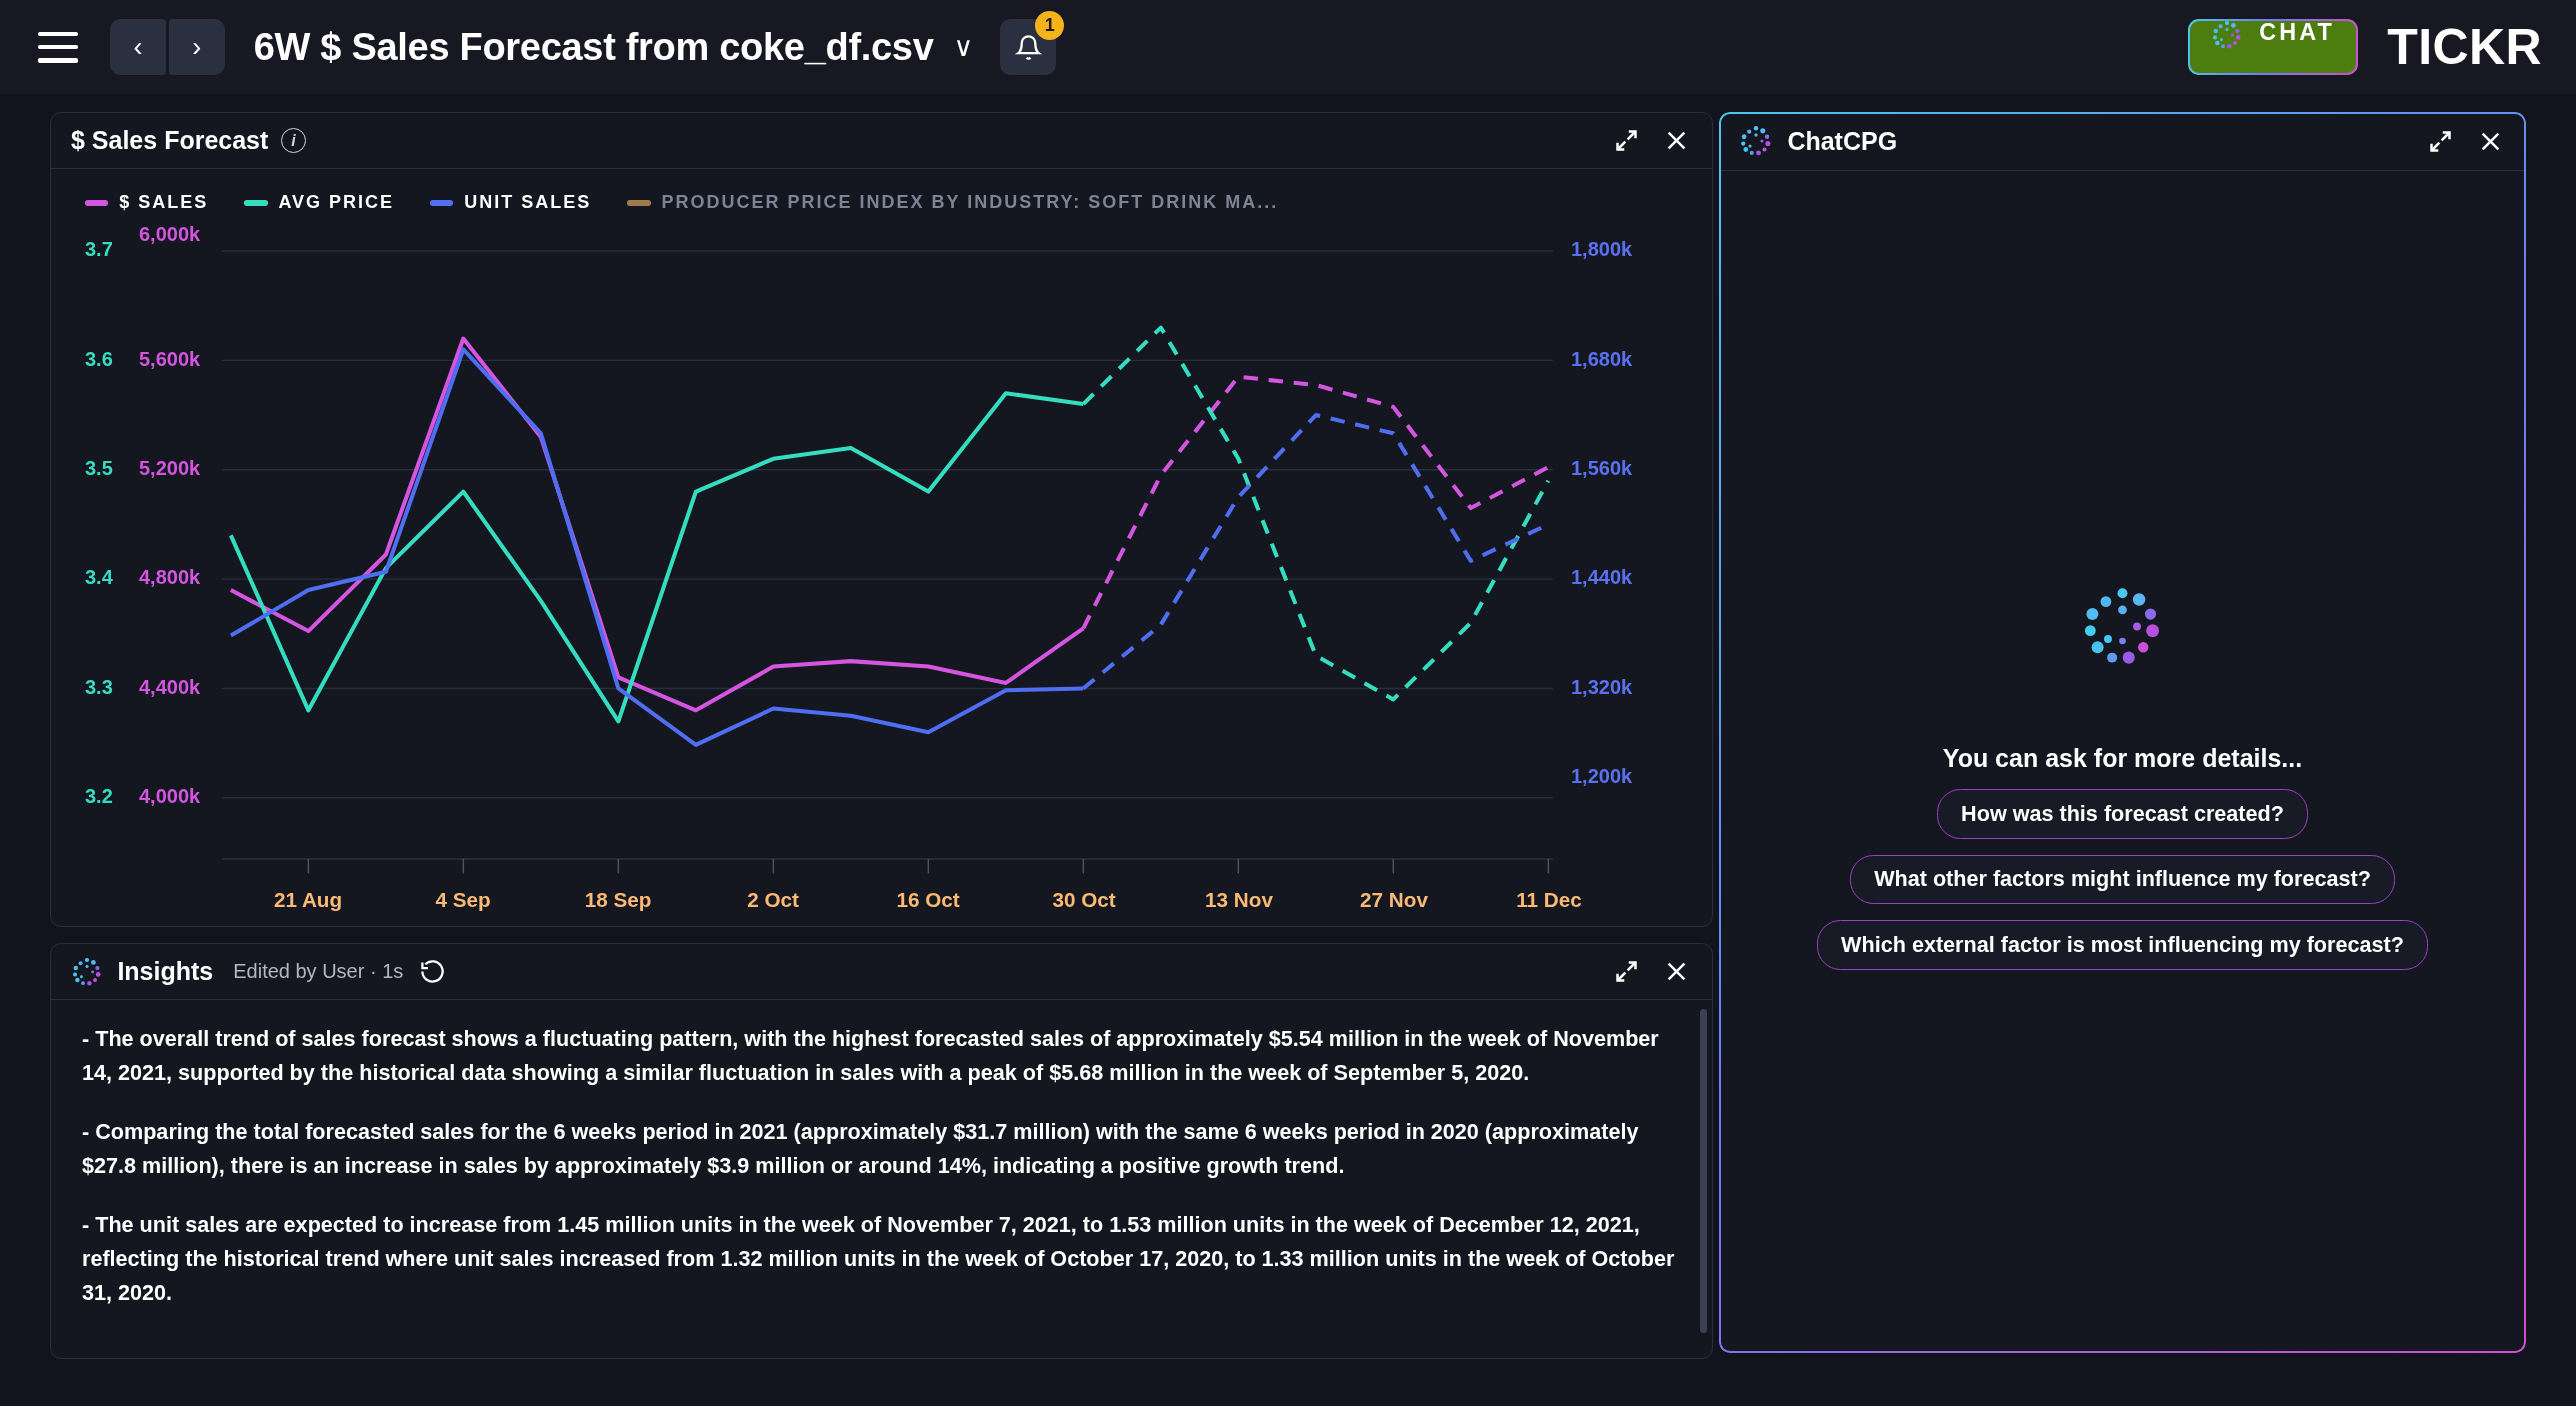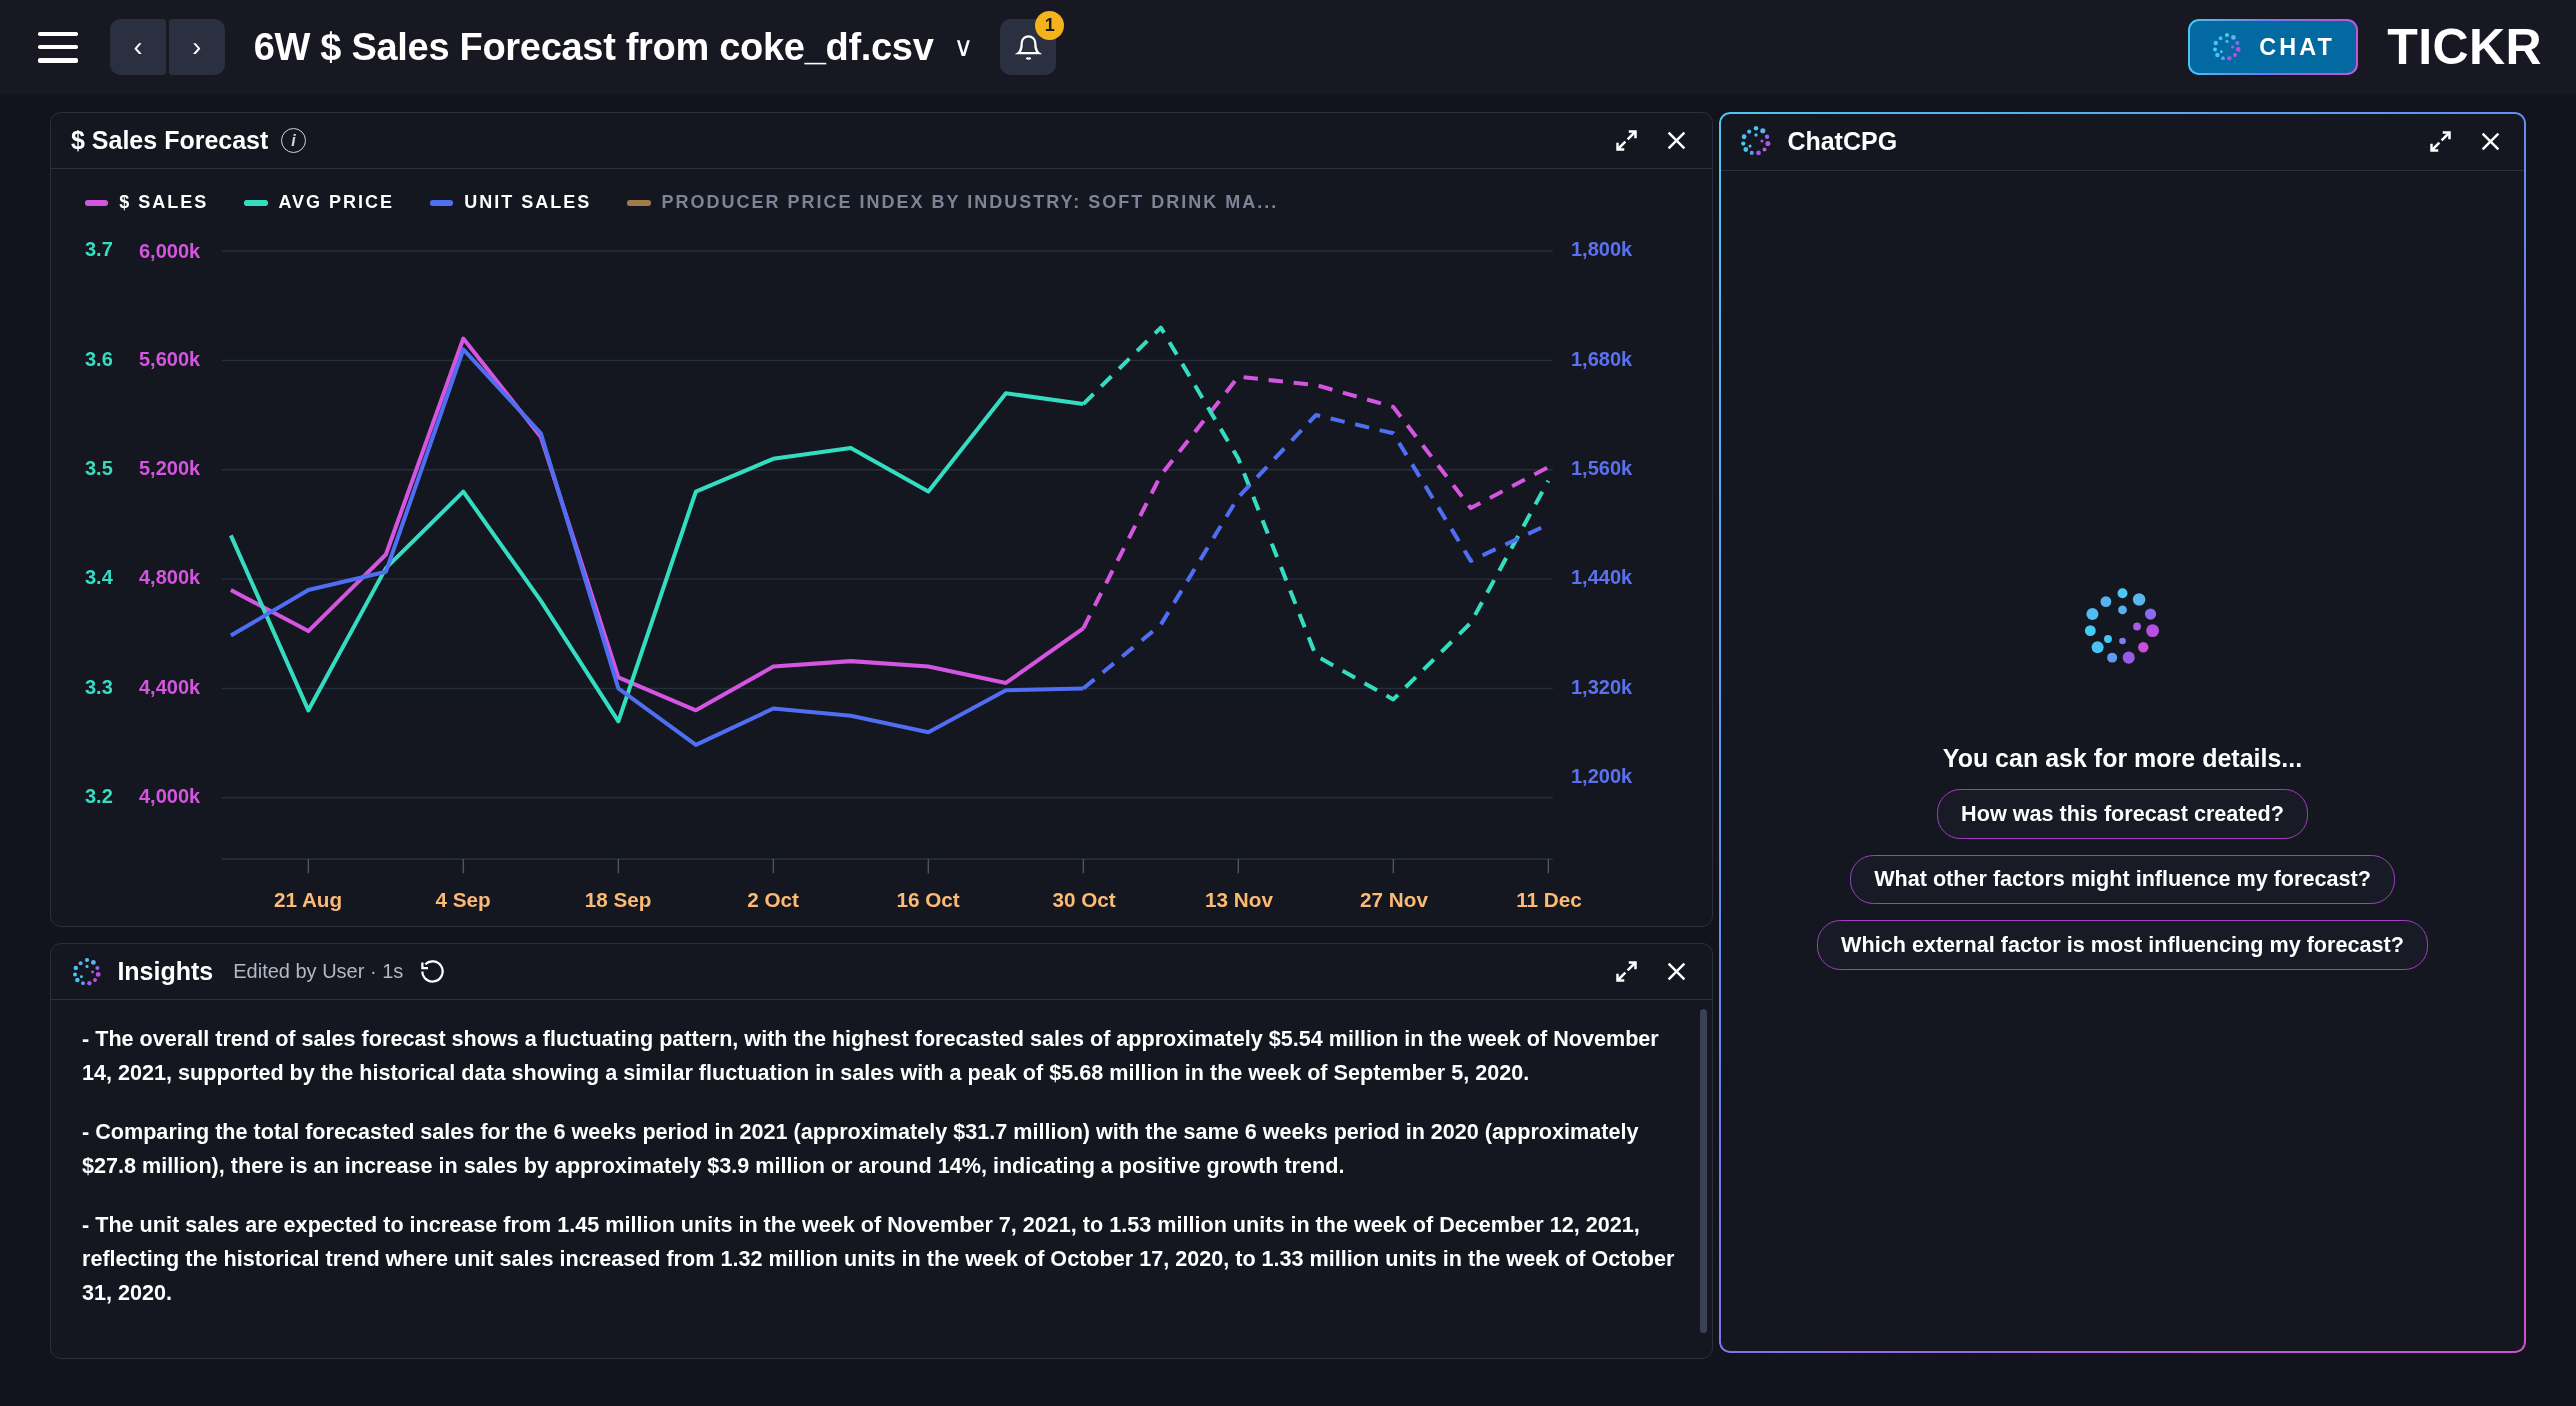--- a/index.html
+++ b/index.html
@@ -54,22 +54,22 @@
     font-size: 18px; font-weight: 700;
     display: flex; align-items: center; justify-content: center;
   }
 
   #topbar-right {
     margin-left: auto; margin-right: 34px;
     display: flex; align-items: center; gap: 29px;
   }
   #chat-pill {
     height: 56px; padding: 0 23.4px; border-radius: 10.8px;
-    background: #0369a1;
-    display: flex; align-items: center; gap: 16px;
+    background: #4d7c0f;
+    display: flex; gap: 16px;
     position: relative; cursor: pointer;
   }
   #chat-pill::before {
     content: ""; position: absolute; inset: 0; border-radius: 10.8px; padding: 1.8px;
     background: linear-gradient(100deg, #4cc7f0 0%, #6d7ef0 45%, #d04fd0 100%);
     -webkit-mask: linear-gradient(#000 0 0) content-box, linear-gradient(#000 0 0);
     -webkit-mask-composite: xor; mask-composite: exclude;
   }
   #chat-pill-label {
     font-size: 23.4px; font-weight: 700; letter-spacing: 3.1px; position: relative;
@@ -301,21 +301,21 @@
     </svg>
     <div id="ylabels-left-a">
         <div class="ytick teal" style="top: 25px; left: 34px;">3.7</div>
         <div class="ytick teal" style="top: 135px; left: 34px;">3.6</div>
         <div class="ytick teal" style="top: 244px; left: 34px;">3.5</div>
         <div class="ytick teal" style="top: 353px; left: 34px;">3.4</div>
         <div class="ytick teal" style="top: 463px; left: 34px;">3.3</div>
         <div class="ytick teal" style="top: 572px; left: 34px;">3.2</div>
       </div>
     <div id="ylabels-left-b">
-        <div class="ytick pink" style="top: 27px; left: 88px;">6,000k</div>
+        <div class="ytick pink" style="top: 10px; left: 88px;">6,000k</div>
         <div class="ytick pink" style="top: 135px; left: 88px;">5,600k</div>
         <div class="ytick pink" style="top: 244px; left: 88px;">5,200k</div>
         <div class="ytick pink" style="top: 353px; left: 88px;">4,800k</div>
         <div class="ytick pink" style="top: 463px; left: 88px;">4,400k</div>
         <div class="ytick pink" style="top: 572px; left: 88px;">4,000k</div>
       </div>
     <div id="ylabels-right">
         <div class="ytick blue" style="top: 25px; left: 1520px;">1,800k</div>
         <div class="ytick blue" style="top: 135px; left: 1520px;">1,680k</div>
         <div class="ytick blue" style="top: 244px; left: 1520px;">1,560k</div>

